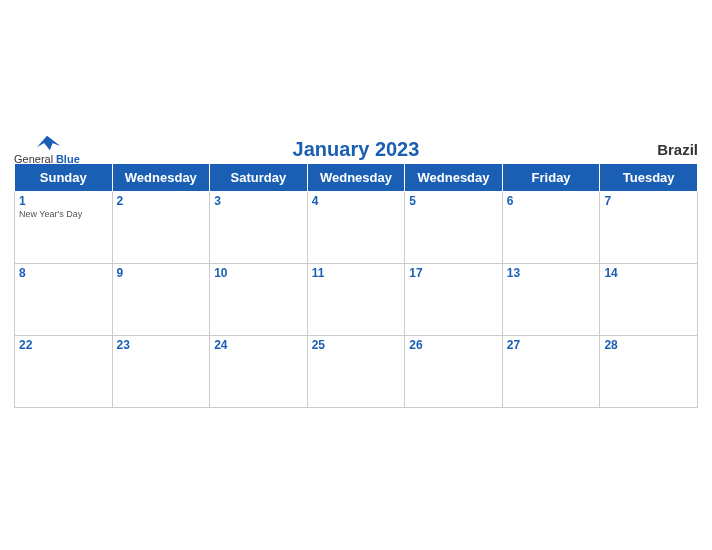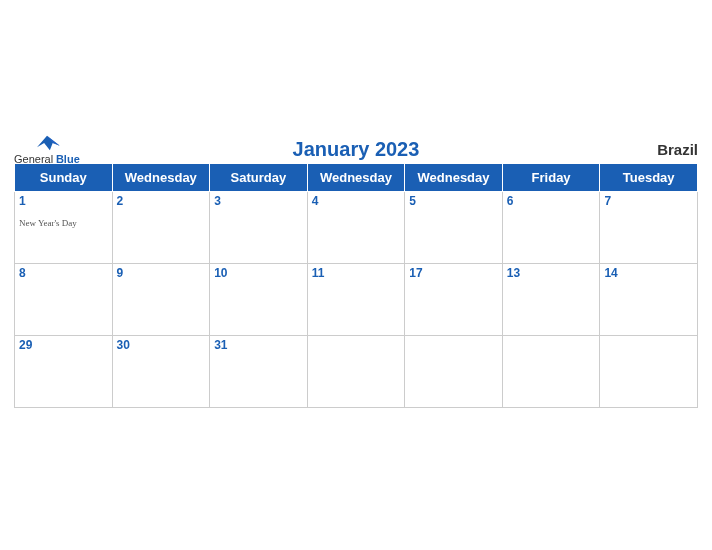--- a/index.html
+++ b/index.html
@@ -82,22 +82,21 @@
     .day-number {
       font-size: 12px;
       color: #1a5fb4;
       font-weight: bold;
       display: block;
     }
     .holiday-text {
       font-size: 9px;
       color: #555;
       display: block;
-      margin-top: 10px;
-      font-family: Liberation Serif, serif;
+      margin-top: 1px;
     }
   </style>
 </head>
 <body>
 
 <div class="calendar-container">
   <div class="calendar-header">
     <div class="logo-area">
       <svg class="logo-bird" viewBox="0 0 40 28">
         <polygon points="20,4 38,18 28,14 24,24 16,14 6,20" fill="#1a5fb4"></polygon>
@@ -167,28 +166,36 @@
           </td>
           <td>
             <span class="day-number">13</span>
           </td>
           <td>
             <span class="day-number">14</span>
           </td>
         </tr>
         <tr>
           <td>
-            <span class="day-number">29</span>
-          </td>
-          <td>
-            <span class="day-number">30</span>
-          </td>
-          <td>
-            <span class="day-number">31</span>
-          </td>
-          <td></td>
-          <td></td>
-          <td></td>
-          <td></td>
+            <span class="day-number">22</span>
+          </td>
+          <td>
+            <span class="day-number">23</span>
+          </td>
+          <td>
+            <span class="day-number">24</span>
+          </td>
+          <td>
+            <span class="day-number">25</span>
+          </td>
+          <td>
+            <span class="day-number">26</span>
+          </td>
+          <td>
+            <span class="day-number">27</span>
+          </td>
+          <td>
+            <span class="day-number">28</span>
+          </td>
         </tr>
       </tbody>
   </table>
 </div>
 
 </body></html>

